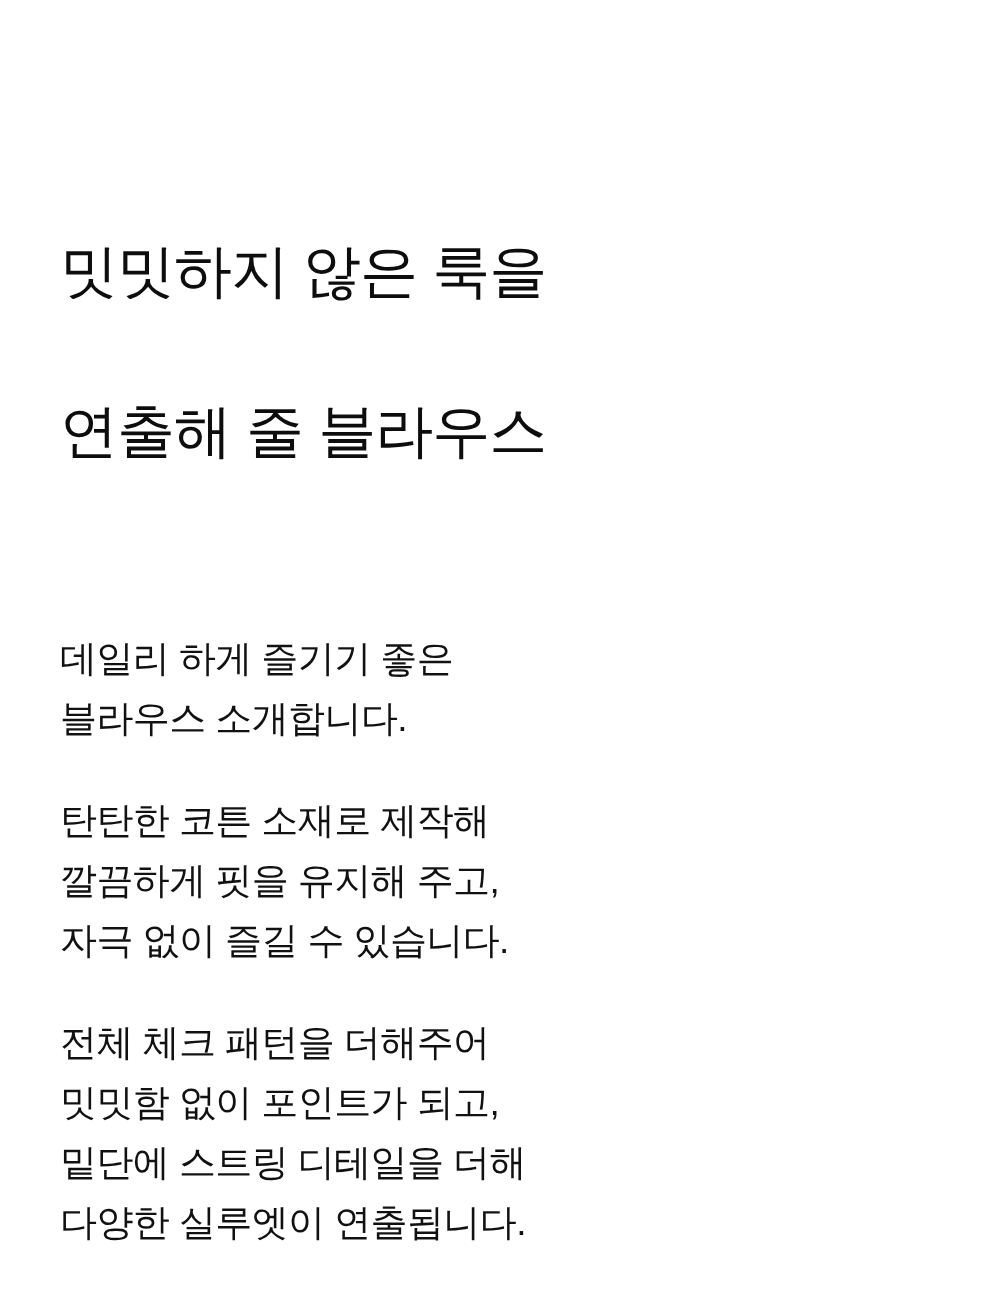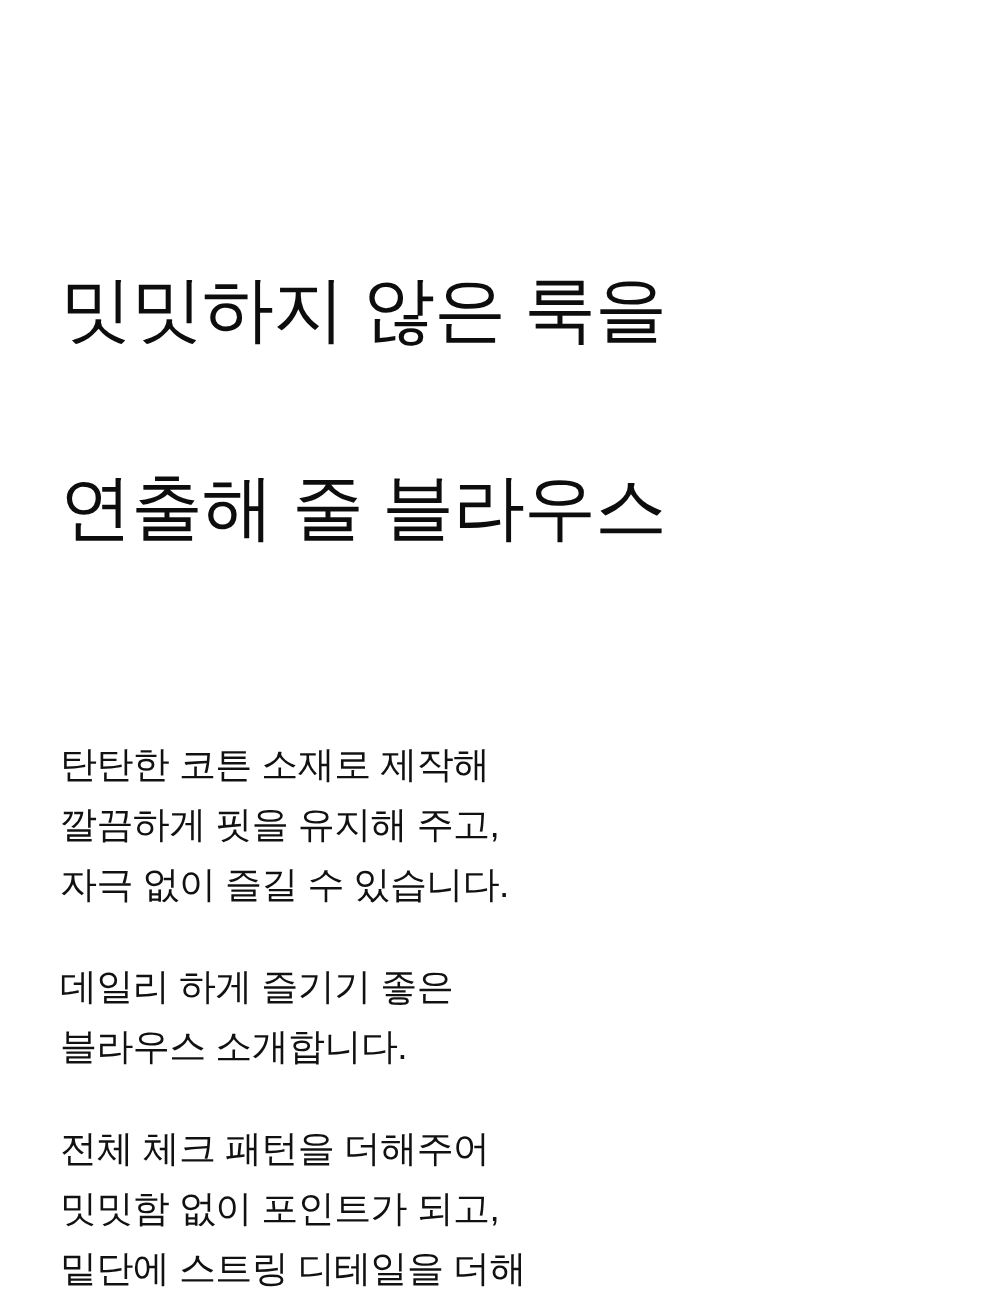--- a/index.html
+++ b/index.html
@@ -17,21 +17,21 @@
   .page {
     position: relative;
     width: 1000px;
     height: 1310px;
     background: #ffffff;
     box-sizing: border-box;
     padding: 0 60px;
   }
   .headline {
     padding-top: 112px;
-    font-size: 72px;
+    font-size: 58px;
     line-height: 1.38;
     letter-spacing: -1px;
     color: #0d0d0d;
     font-weight: 400;
     white-space: pre-line;
   }
   .headline .line1 {
     display: block;
     font-weight: 400;
   }
@@ -62,25 +62,25 @@
 <body>
 
 <div class="page">
 
   <h1 class="headline">
     <span class="line1">밋밋하지 않은 룩을</span>
     <span class="line2"><span>연출해 줄 </span><span class="emph">블라우스</span></span>
   </h1>
 
   <div class="body-copy">
+    <p class="para">데일리 하게 즐기기 좋은
+블라우스 소개합니다.</p>
     <p class="para">탄탄한 코튼 소재로 제작해
 깔끔하게 핏을 유지해 주고,
 자극 없이 즐길 수 있습니다.</p>
-    <p class="para">데일리 하게 즐기기 좋은
-블라우스 소개합니다.</p>
     <p class="para">전체 체크 패턴을 더해주어
 밋밋함 없이 포인트가 되고,
 밑단에 스트링 디테일을 더해
 다양한 실루엣이 연출됩니다.</p>
 
   </div>
 
 </div>
 
 </body></html>

